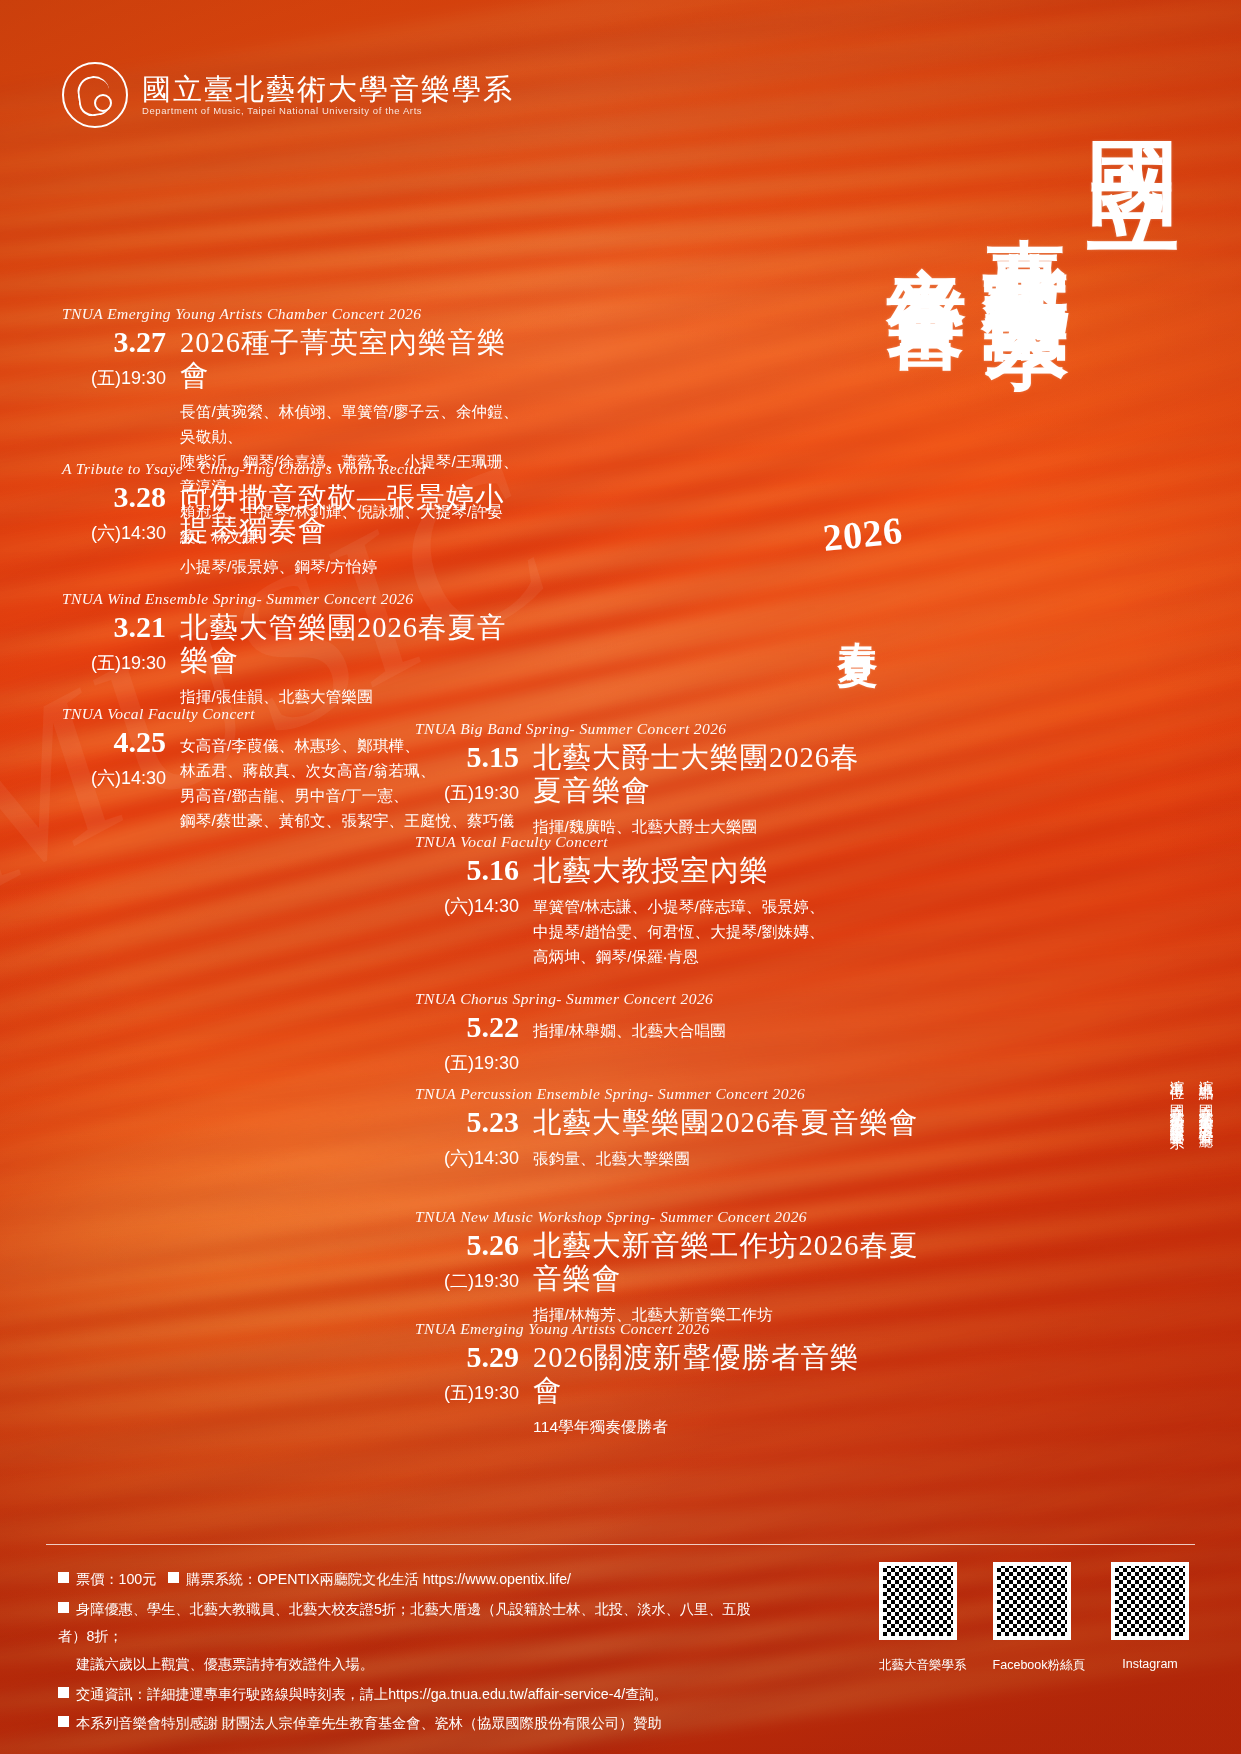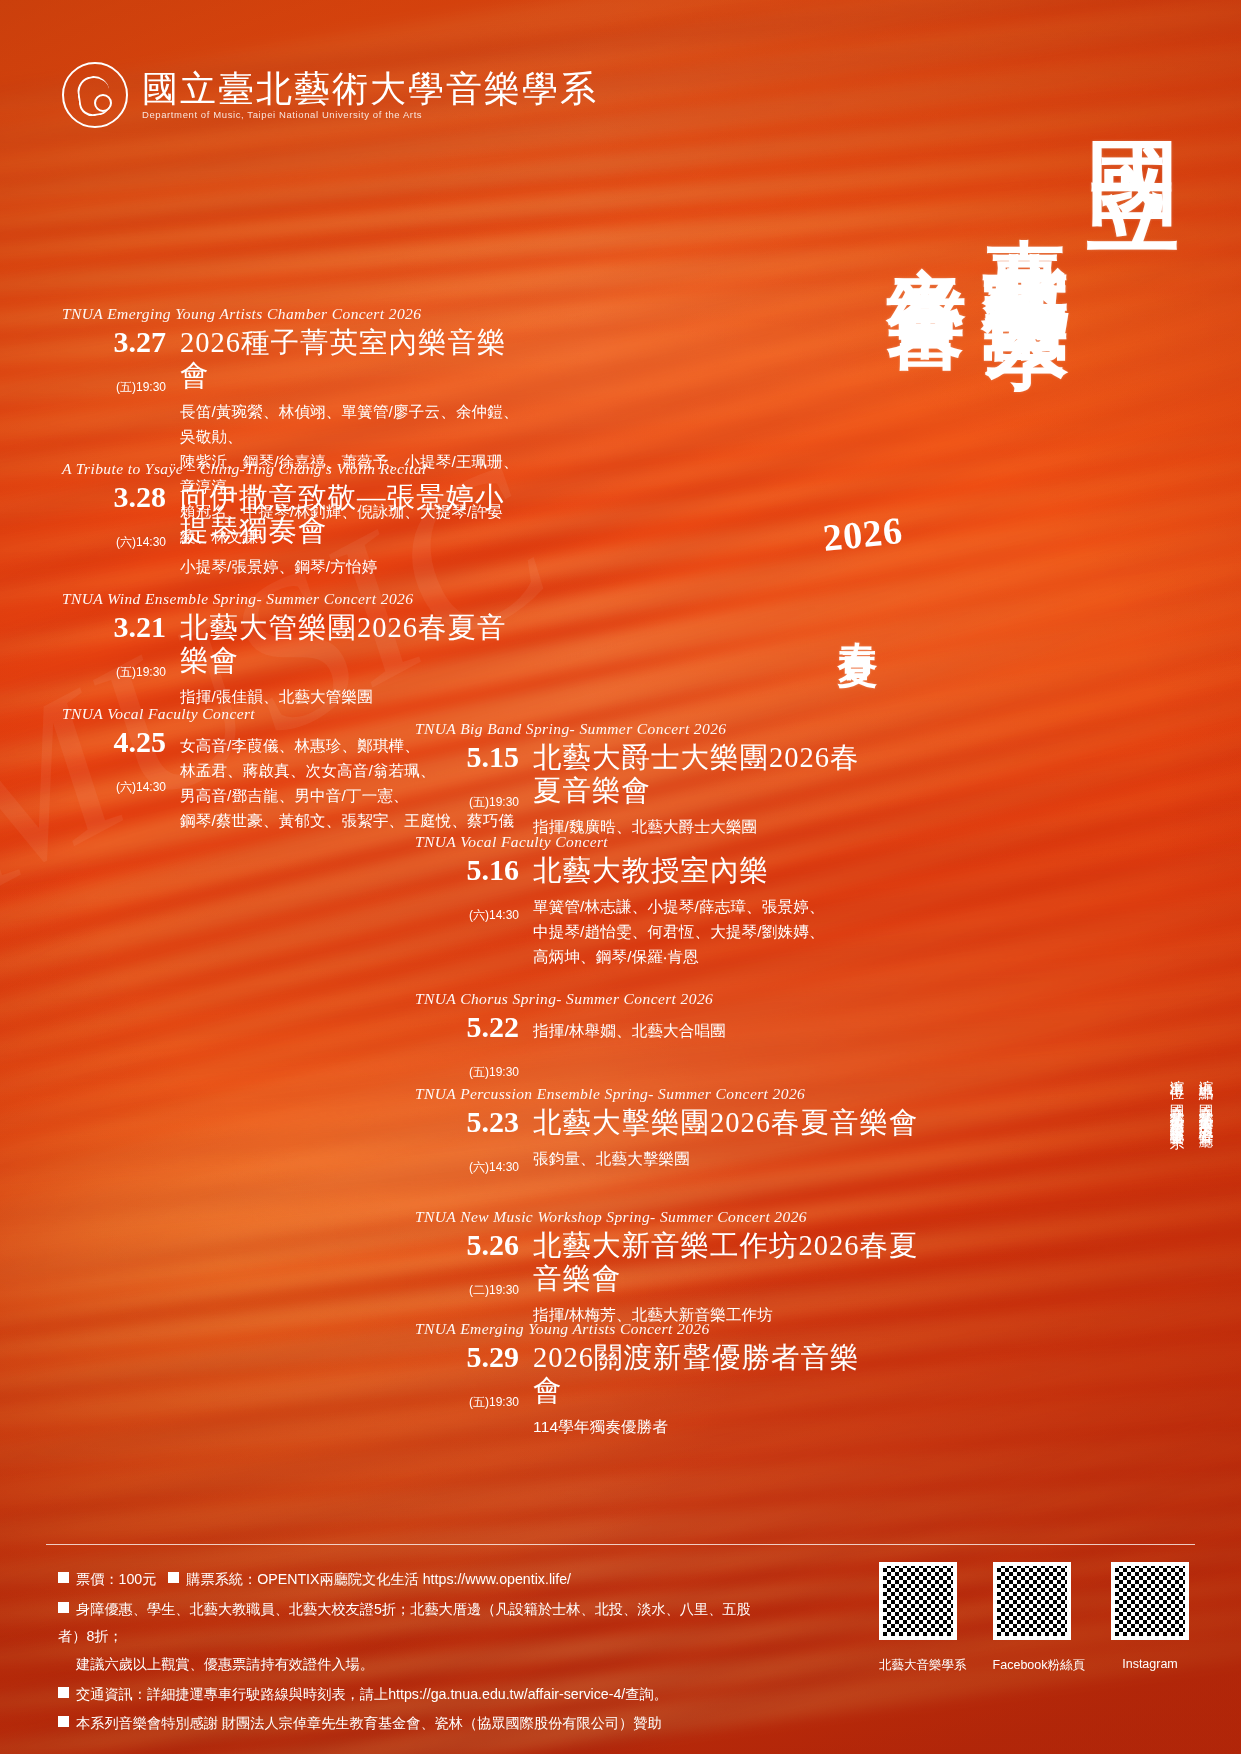--- a/index.html
+++ b/index.html
@@ -47,21 +47,21 @@
   .logo-mark{width:62px;height:62px;border-radius:50%;border:2px solid #fff;position:relative;flex:0 0 auto;}
   .logo-mark:after{
     content:"";position:absolute;left:14px;top:12px;width:30px;height:36px;
     border:2px solid #fff;border-radius:16px 16px 14px 14px;border-right:none;
     transform:rotate(-8deg);
   }
   .logo-mark:before{
     content:"";position:absolute;left:30px;top:30px;width:14px;height:14px;border-radius:50%;
     border:2px solid #fff;
   }
-  .logo-txt-cn{font-family:"Liberation Serif",serif;font-size:36px;color:#fff;letter-spacing:2px;line-height:1.1;}
+  .logo-txt-cn{font-family:"Liberation Serif",serif;font-size:29px;color:#fff;letter-spacing:2px;line-height:1.1;}
   .logo-txt-en{font-size:9.5px;color:rgba(255,255,255,.85);letter-spacing:.6px;}
 
   
   .brush{position:absolute;right:38px;top:50px;width:420px;height:820px;color:#fff;}
   .brush .col{
     position:absolute;writing-mode:vertical-rl;text-orientation:upright;
     font-family:"Liberation Serif",serif;font-weight:bold;
     text-shadow:0 0 3px rgba(255,255,255,.25);
   }
   .c1{right:8px;top:18px;font-size:92px;letter-spacing:16px;}
@@ -71,21 +71,21 @@
   .year{position:absolute;right:300px;top:462px;font-family:"Liberation Serif",serif;
         font-size:38px;font-weight:bold;transform:rotate(-6deg);letter-spacing:1px;}
 
   
   .entry{position:absolute;color:#fff;}
   .entry .en{font-family:"Liberation Serif",serif;font-style:italic;font-size:15.5px;
              letter-spacing:.4px;margin-bottom:4px;opacity:.97;}
   .row{display:flex;align-items:flex-start;}
   .datecol{width:104px;text-align:right;flex:0 0 auto;padding-right:14px;}
   .date{font-family:"Liberation Serif",serif;font-size:30px;font-weight:bold;line-height:1;}
-  .dow{font-size:12px;margin-top:22px;letter-spacing:0;}
+  .dow{font-size:18px;margin-top:9px;letter-spacing:0;}
   .body{flex:1;}
   .title{font-family:"Liberation Serif",serif;font-size:28.5px;font-weight:normal;letter-spacing:1px;line-height:1.15;}
   .perf{font-size:15.5px;line-height:1.62;margin-top:6px;letter-spacing:.2px;}
 
   
   .sideinfo{position:absolute;right:26px;top:1068px;display:flex;gap:10px;color:#fff;}
   .sideinfo div{writing-mode:vertical-rl;text-orientation:upright;font-size:14.5px;letter-spacing:2px;
                 font-family:"Liberation Serif",serif;}
 
   

